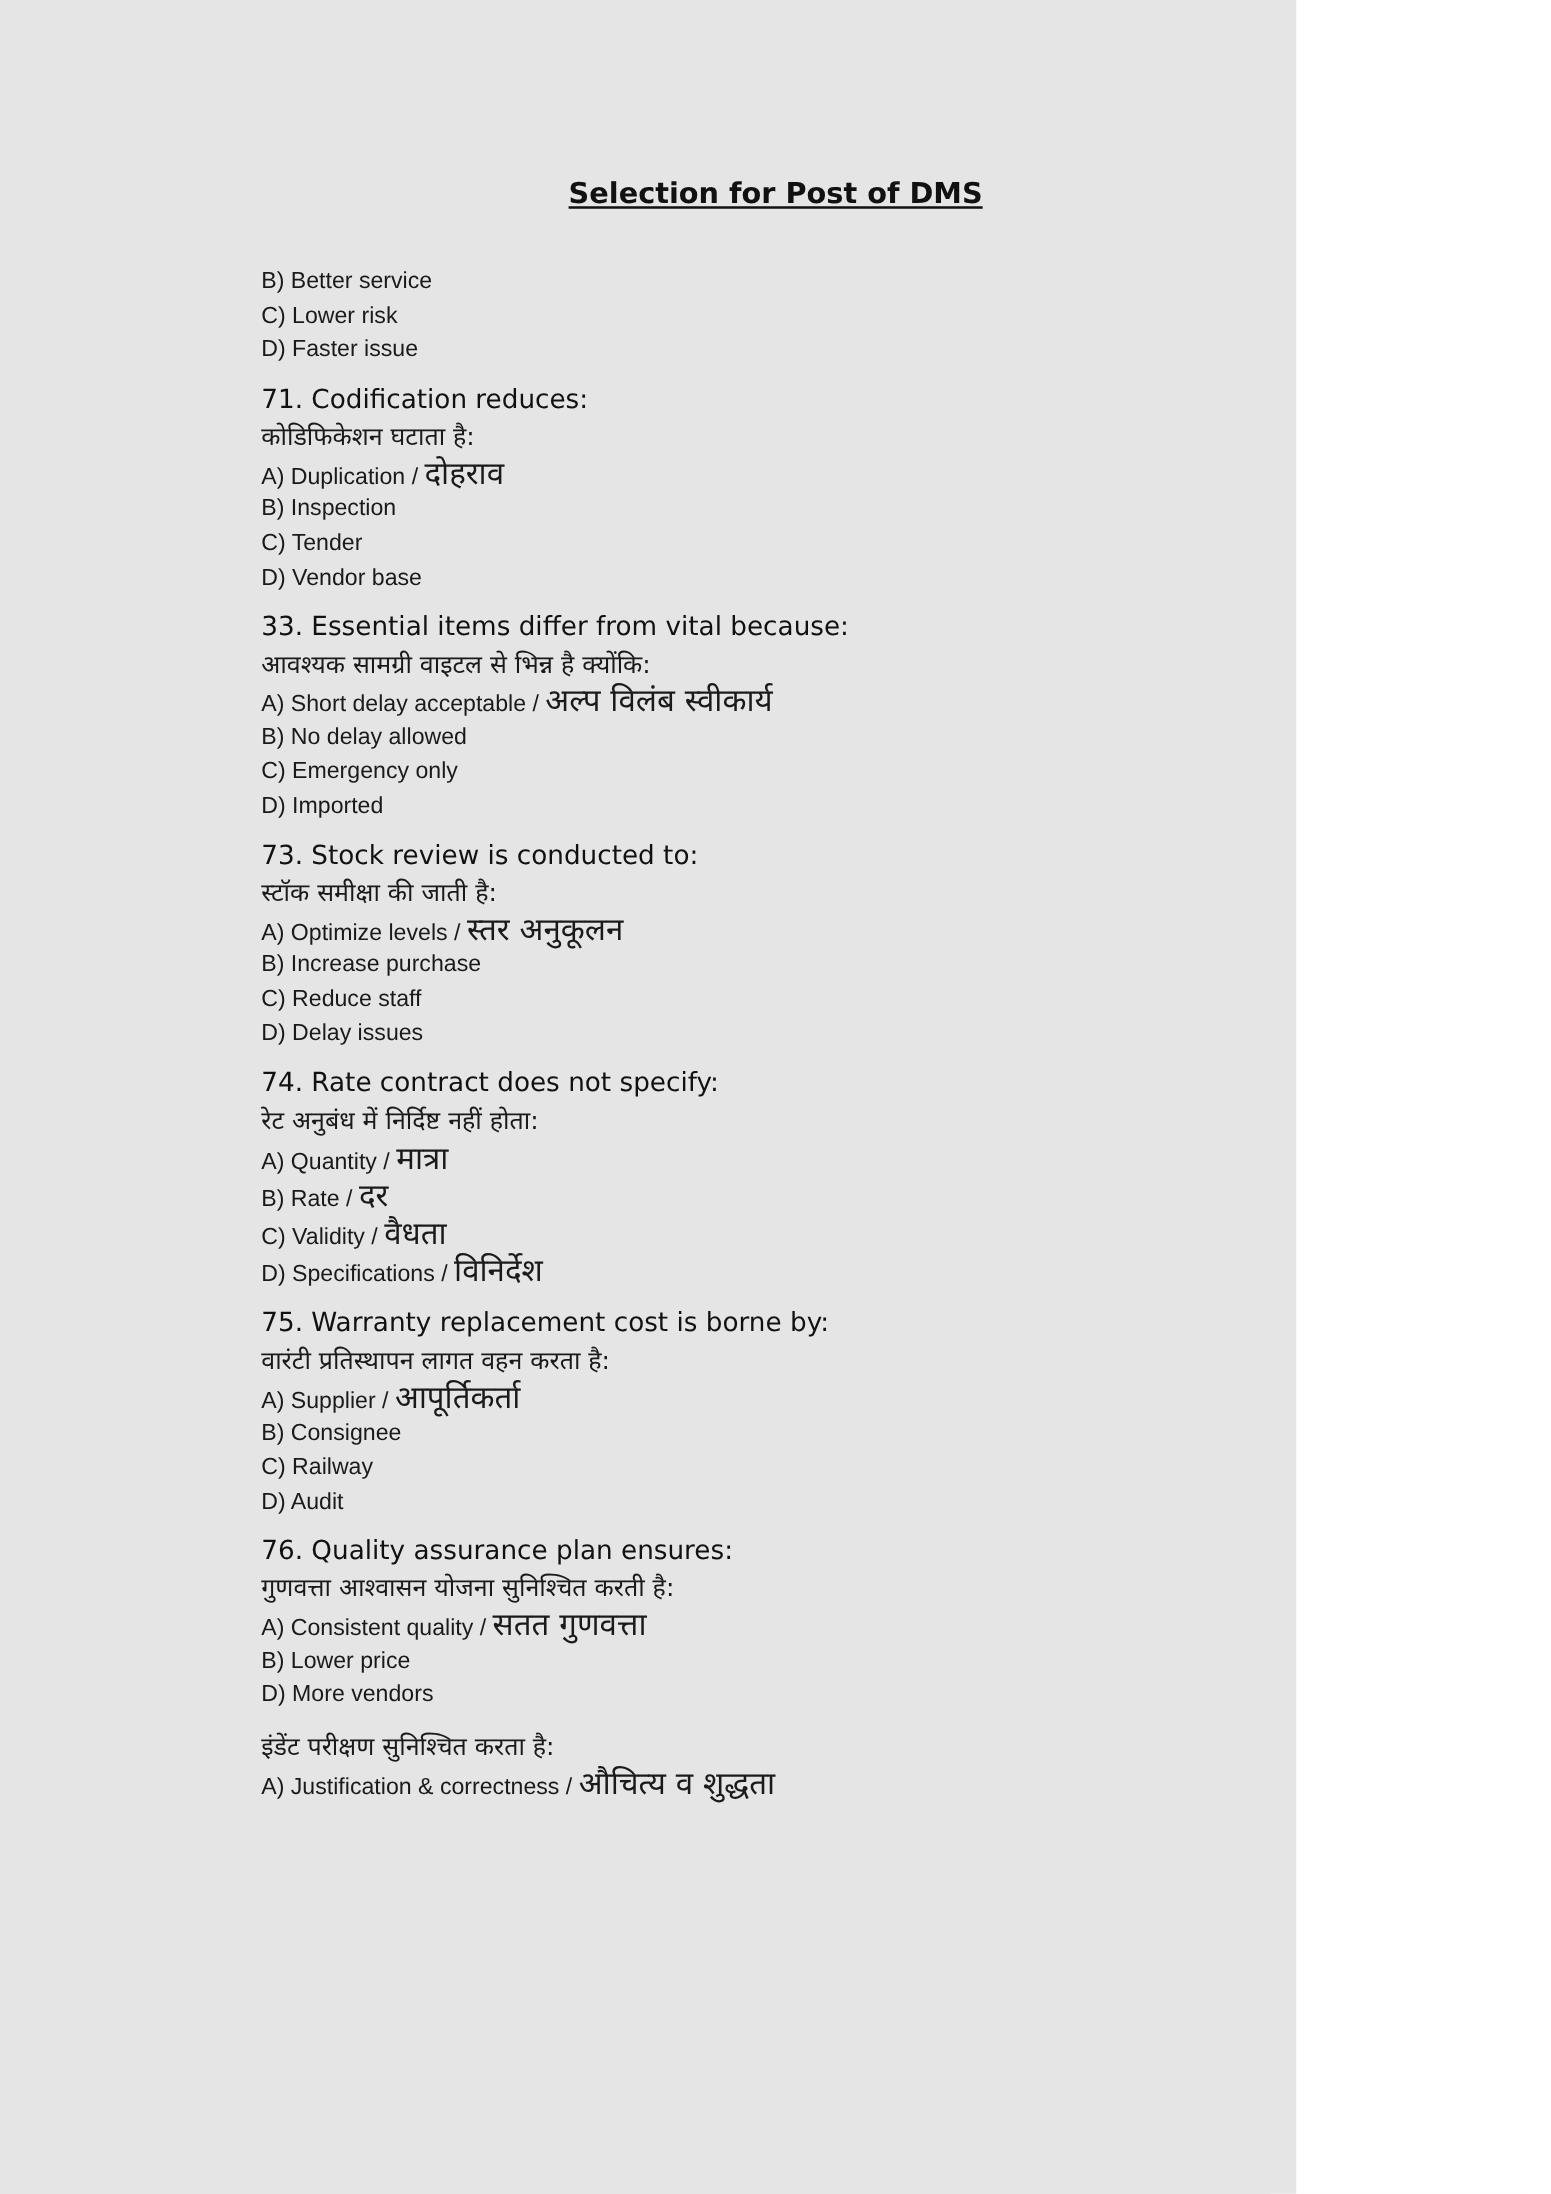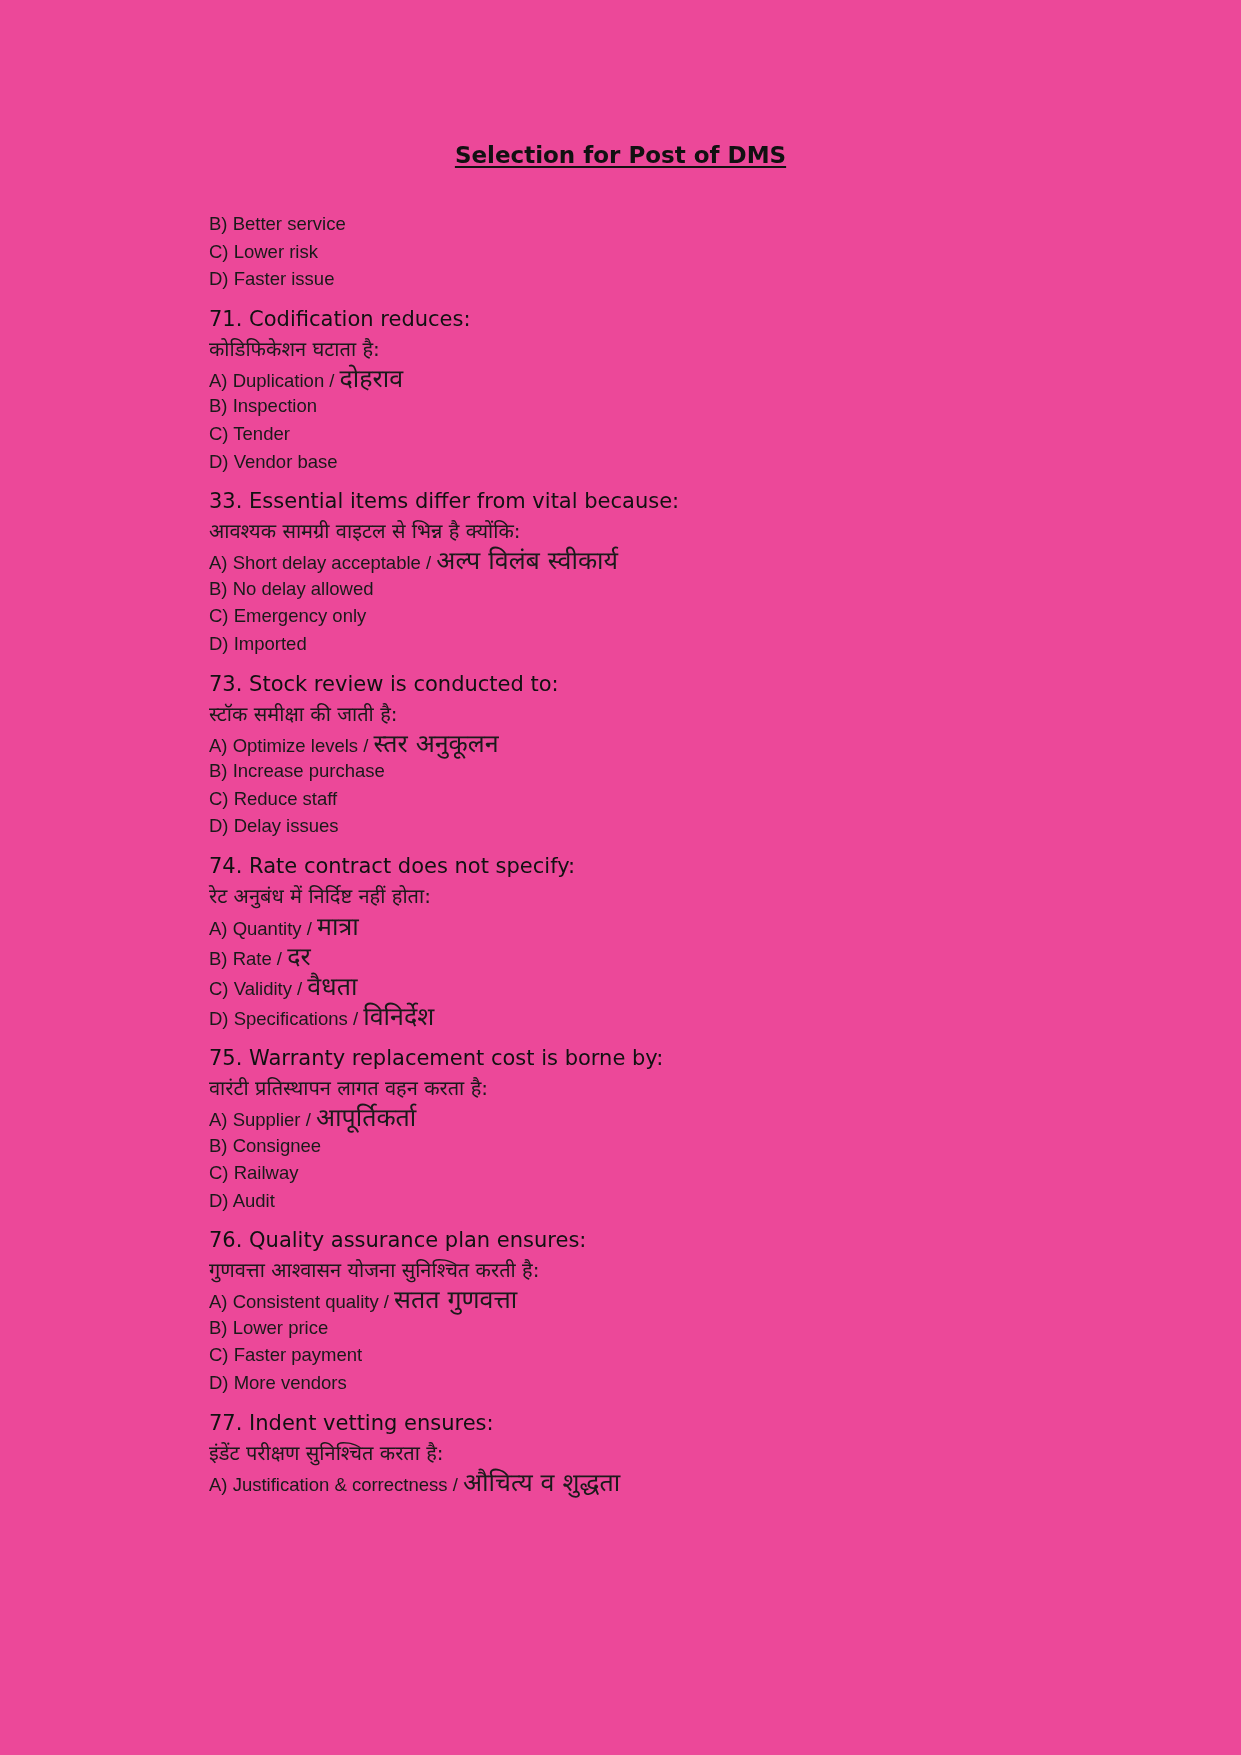--- a/index.html
+++ b/index.html
@@ -1,18 +1,18 @@
 <!DOCTYPE html>
 <html><head>
 <meta charset="utf-8">
 <style>
   html, body { margin: 0; padding: 0; background: #ffffff; }
   body { width: 1241px; height: 1755px; position: relative; overflow: hidden;
          font-family: "DejaVu Sans", "Liberation Sans", sans-serif; color: #111; }
-  .page { position: absolute; left: 0; top: 0; width: 1241px; height: 1755px; background: #ec4899; }
+  .page { position: absolute; left: 0; top: 0; width: 1037px; height: 1755px; background: #e5e5e5; }
   .title { position: absolute; left: 0; width: 1241px; top: 142px; text-align: center;
            font-family: "DejaVu Sans", sans-serif; font-weight: bold; font-size: 23px;
            text-decoration: underline; text-underline-offset: 3px; color: #111; }
   .content { position: absolute; left: 189px; top: 210px; width: 900px; }
   .line { font-size: 18.5px; line-height: 27.6px; height: 27.6px; white-space: nowrap;
           font-family: "Liberation Sans", "DejaVu Sans", sans-serif; color: #1a1a1a; }
   .line .hi { font-family: "DejaVu Sans", sans-serif; font-size: 25px; }
   .q-heading { font-weight: normal; font-size: 21px; line-height: 28px; height: 28px;
                font-family: "DejaVu Sans", "Liberation Sans", sans-serif; white-space: nowrap; color: #111; }
   .q-hindi { font-family: "DejaVu Sans", sans-serif; font-size: 20px; line-height: 32px; height: 32px;
@@ -77,24 +77,22 @@
       <div class="line"><span>B) Consignee</span></div>
       <div class="line"><span>C) Railway</span></div>
       <div class="line"><span>D) Audit</span></div>
     </div>
 
     <div class="block">
       <div class="q-heading">76. Quality assurance plan ensures:</div>
       <div class="q-hindi">गुणवत्ता आश्वासन योजना सुनिश्चित करती है:</div>
       <div class="line"><span>A) Consistent quality / </span><span class="hi">सतत गुणवत्ता</span></div>
       <div class="line"><span>B) Lower price</span></div>
-      <div class="line"><span>C) Faster payment</span></div>
       <div class="line"><span>D) More vendors</span></div>
     </div>
 
     <div class="block">
-      <div class="q-heading">77. Indent vetting ensures:</div>
       <div class="q-hindi">इंडेंट परीक्षण सुनिश्चित करता है:</div>
       <div class="line"><span>A) Justification &amp; correctness / </span><span class="hi">औचित्य व शुद्धता</span></div>
     </div>
 
   </div>
 </div>
 
 </body></html>

